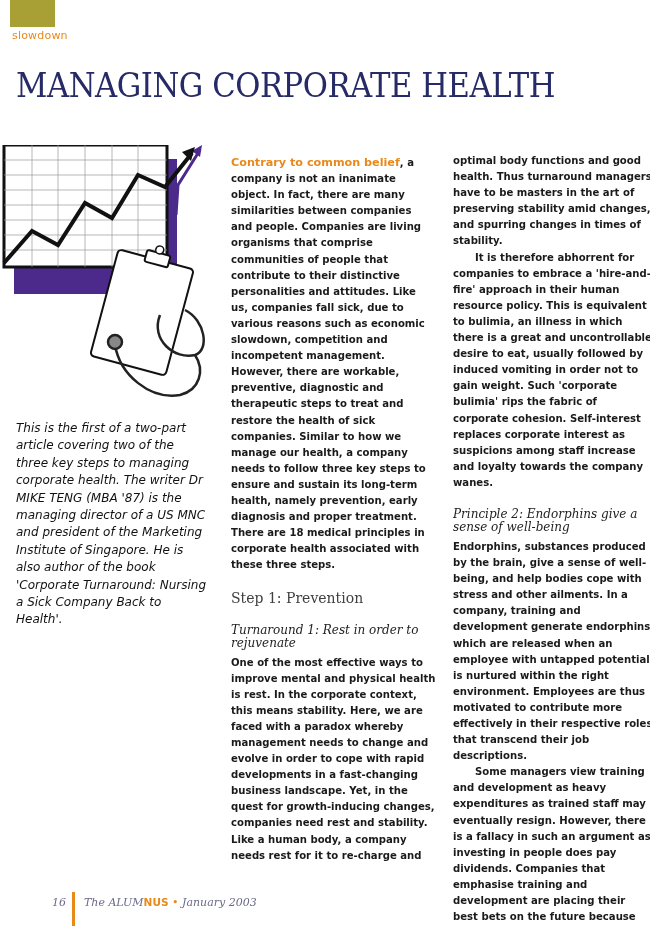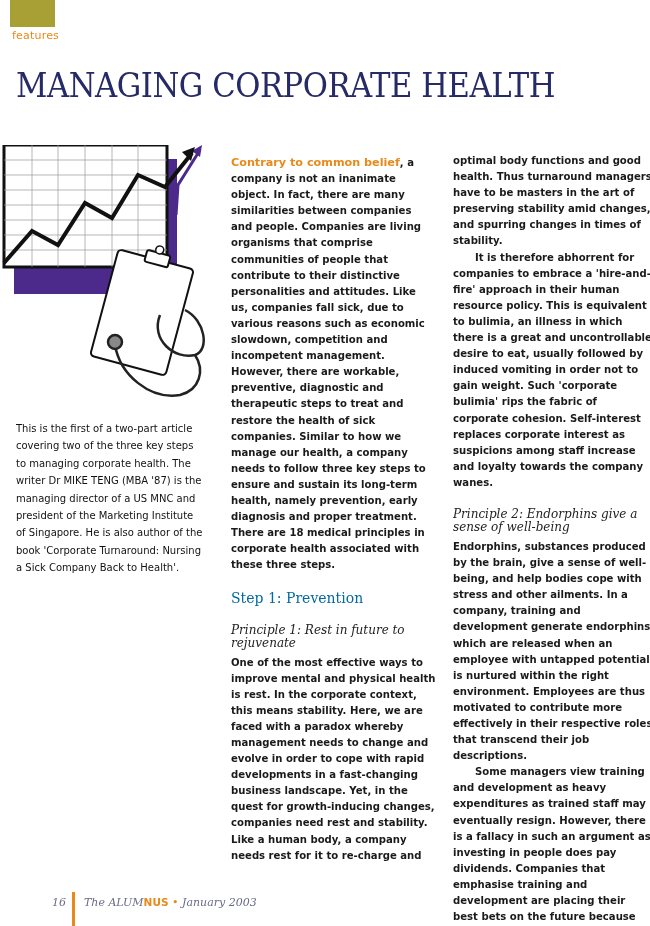--- a/index.html
+++ b/index.html
@@ -1,41 +1,41 @@
 <!DOCTYPE html>
 <html><head>
   <meta charset="utf-8">
   <style>
     html, body { margin: 0; padding: 0; background: #ffffff; }
     body { width: 650px; height: 926px; position: relative; overflow: hidden; font-family: "DejaVu Sans", sans-serif; color: #1a1a1a; }
     .section-block { position: absolute; left: 10px; top: 0; width: 45px; height: 27px; background: #a9a035; }
     .section-label { position: absolute; left: 12px; top: 29px; font-size: 11px; color: #e8891a; letter-spacing: 0.2px; }
     .page-title { position: absolute; left: 16px; top: 66px; width: 630px; font-family: "DejaVu Serif", serif; font-size: 33px; color: #262a66; letter-spacing: -0.5px; white-space: nowrap; font-weight: normal; transform: scaleX(0.93); transform-origin: left top; }
     .illustration { position: absolute; left: 0; top: 145px; width: 220px; height: 275px; }
-    .sidebar-text { position: absolute; left: 16px; top: 420px; width: 190px; font-size: 10px; line-height: 17.4px; color: #111; }
+    .sidebar-text { position: absolute; left: 16px; top: 420px; width: 190px; font-size: 12px; line-height: 17.4px; font-style: italic; color: #111; }
     .col { position: absolute; font-size: 10.1px; line-height: 16.1px; color: #1a1a1a; }
     .col p { margin: 0; font-weight: bold; }
     .col-mid { left: 231px; top: 155px; width: 205px; }
     .col-right { left: 453px; top: 153px; width: 200px; }
     .lead { color: #e8891a; font-size: 11.2px; }
-    .step-heading { font-family: "DejaVu Serif", serif; color: #0369a1; font-size: 14px; margin: 17px 0 4px 0 !important; font-weight: normal; }
+    .step-heading { font-family: "DejaVu Serif", serif; color: #404040; font-size: 14px; margin: 17px 0 4px 0 !important; font-weight: normal; }
     .principle-heading { font-family: "DejaVu Serif", serif; font-style: italic; font-size: 12px; line-height: 13px; color: #222; margin: 17px 0 5px 0 !important; font-weight: normal; }
     .indent { text-indent: 22px; }
     .footer { position: absolute; left: 0; top: 890px; width: 650px; height: 36px; }
     .page-number { position: absolute; left: 52px; top: 6px; font-family: "DejaVu Serif", serif; font-style: italic; font-size: 11px; color: #6a6a8a; }
     .footer-rule { position: absolute; left: 72px; top: 2px; width: 3px; height: 34px; background: #e8891a; }
     .footer-pub { position: absolute; left: 84px; top: 6px; font-family: "DejaVu Serif", serif; font-style: italic; font-size: 11px; color: #6a6a8a; white-space: nowrap; text-align: center; }
     .footer-brand { font-style: normal; font-weight: bold; color: #e8891a; font-family: "DejaVu Sans", sans-serif; font-size: 10.5px; }
     .bullet { color: #e8891a; }
   </style>
 </head>
 <body>
 
 <div class="section-block"></div>
-<div class="section-label">features</div>
+<div class="section-label">slowdown</div>
 
 <h1 class="page-title" style="margin:0;">MANAGING CORPORATE HEALTH</h1>
 
 <svg class="illustration" viewBox="0 0 220 275" xmlns="http://www.w3.org/2000/svg">
   <rect x="14" y="14" width="163" height="135" fill="#4b2a8c"></rect>
   <rect x="4" y="0" width="163" height="122" fill="#ffffff" stroke="#111" stroke-width="3"></rect>
   <g stroke="#999" stroke-width="0.7">
     <line x1="32" y1="0" x2="32" y2="122"></line>
       <line x1="58" y1="0" x2="58" y2="122"></line>
     <line x1="85" y1="0" x2="85" y2="122"></line>
@@ -63,21 +63,21 @@
     <path d="M115 200 C 120 230, 150 255, 180 250 C 200 245, 205 225, 195 210"></path>
     <circle cx="115" cy="197" r="7" fill="#888" stroke="#222"></circle>
   </g>
 </svg>
 
 <div class="sidebar-text">This is the first of a two-part article covering two of the three key steps to managing corporate health. The writer Dr MIKE TENG (MBA '87) is the managing director of a US MNC and president of the Marketing Institute of Singapore. He is also author of the book 'Corporate Turnaround: Nursing a Sick Company Back to Health'.</div>
 
 <div class="col col-mid">
   <p><span class="lead">Contrary to common belief</span><span>, a company is not an inanimate object. In fact, there are many similarities between companies and people. Companies are living organisms that comprise communities of people that contribute to their distinctive personalities and attitudes. Like us, companies fall sick, due to various reasons such as economic slowdown, competition and incompetent management. However, there are workable, preventive, diagnostic and therapeutic steps to treat and restore the health of sick companies. Similar to how we manage our health, a company needs to follow three key steps to ensure and sustain its long-term health, namely prevention, early diagnosis and proper treatment. There are 18 medical principles in corporate health associated with these three steps.</span></p>
   <h2 class="step-heading">Step 1: Prevention</h2>
-  <h3 class="principle-heading">Principle 1: Rest in future to rejuvenate</h3>
+  <h3 class="principle-heading">Turnaround 1: Rest in order to rejuvenate</h3>
   <p style="height:209px; overflow:hidden;">One of the most effective ways to improve mental and physical health is rest. In the corporate context, this means stability. Here, we are faced with a paradox whereby management needs to change and evolve in order to cope with rapid developments in a fast-changing business landscape. Yet, in the quest for growth-inducing changes, companies need rest and stability. Like a human body, a company needs rest for it to re-charge and repair itself. At the same time, it also needs to remain active in order to achieve optimal body functions and good health. Thus turnaround managers have to be masters in the art of preserving stability amid changes, and spurring changes in times of stability.</p>
 </div>
 
 <div class="col col-right">
   <p>optimal body functions and good health. Thus turnaround managers have to be masters in the art of preserving stability amid changes, and spurring changes in times of stability.</p>
   <p class="indent">It is therefore abhorrent for companies to embrace a 'hire-and-fire' approach in their human resource policy. This is equivalent to bulimia, an illness in which there is a great and uncontrollable desire to eat, usually followed by induced vomiting in order not to gain weight. Such 'corporate bulimia' rips the fabric of corporate cohesion. Self-interest replaces corporate interest as suspicions among staff increase and loyalty towards the company wanes.</p>
   <h3 class="principle-heading">Principle 2: Endorphins give a sense of well-being</h3>
   <p>Endorphins, substances produced by the brain, give a sense of well-being, and help bodies cope with stress and other ailments. In a company, training and development generate endorphins which are released when an employee with untapped potential is nurtured within the right environment. Employees are thus motivated to contribute more effectively in their respective roles that transcend their job descriptions.</p>
   <p class="indent">Some managers view training and development as heavy expenditures as trained staff may eventually resign. However, there is a fallacy in such an argument as investing in people does pay dividends. Companies that emphasise training and development are placing their best bets on the future because they bet on their people's potential for further growth. Companies really cannot afford not to train their staff, as it may lead to ignorance, which is a higher cost to any company.</p>
 </div>

